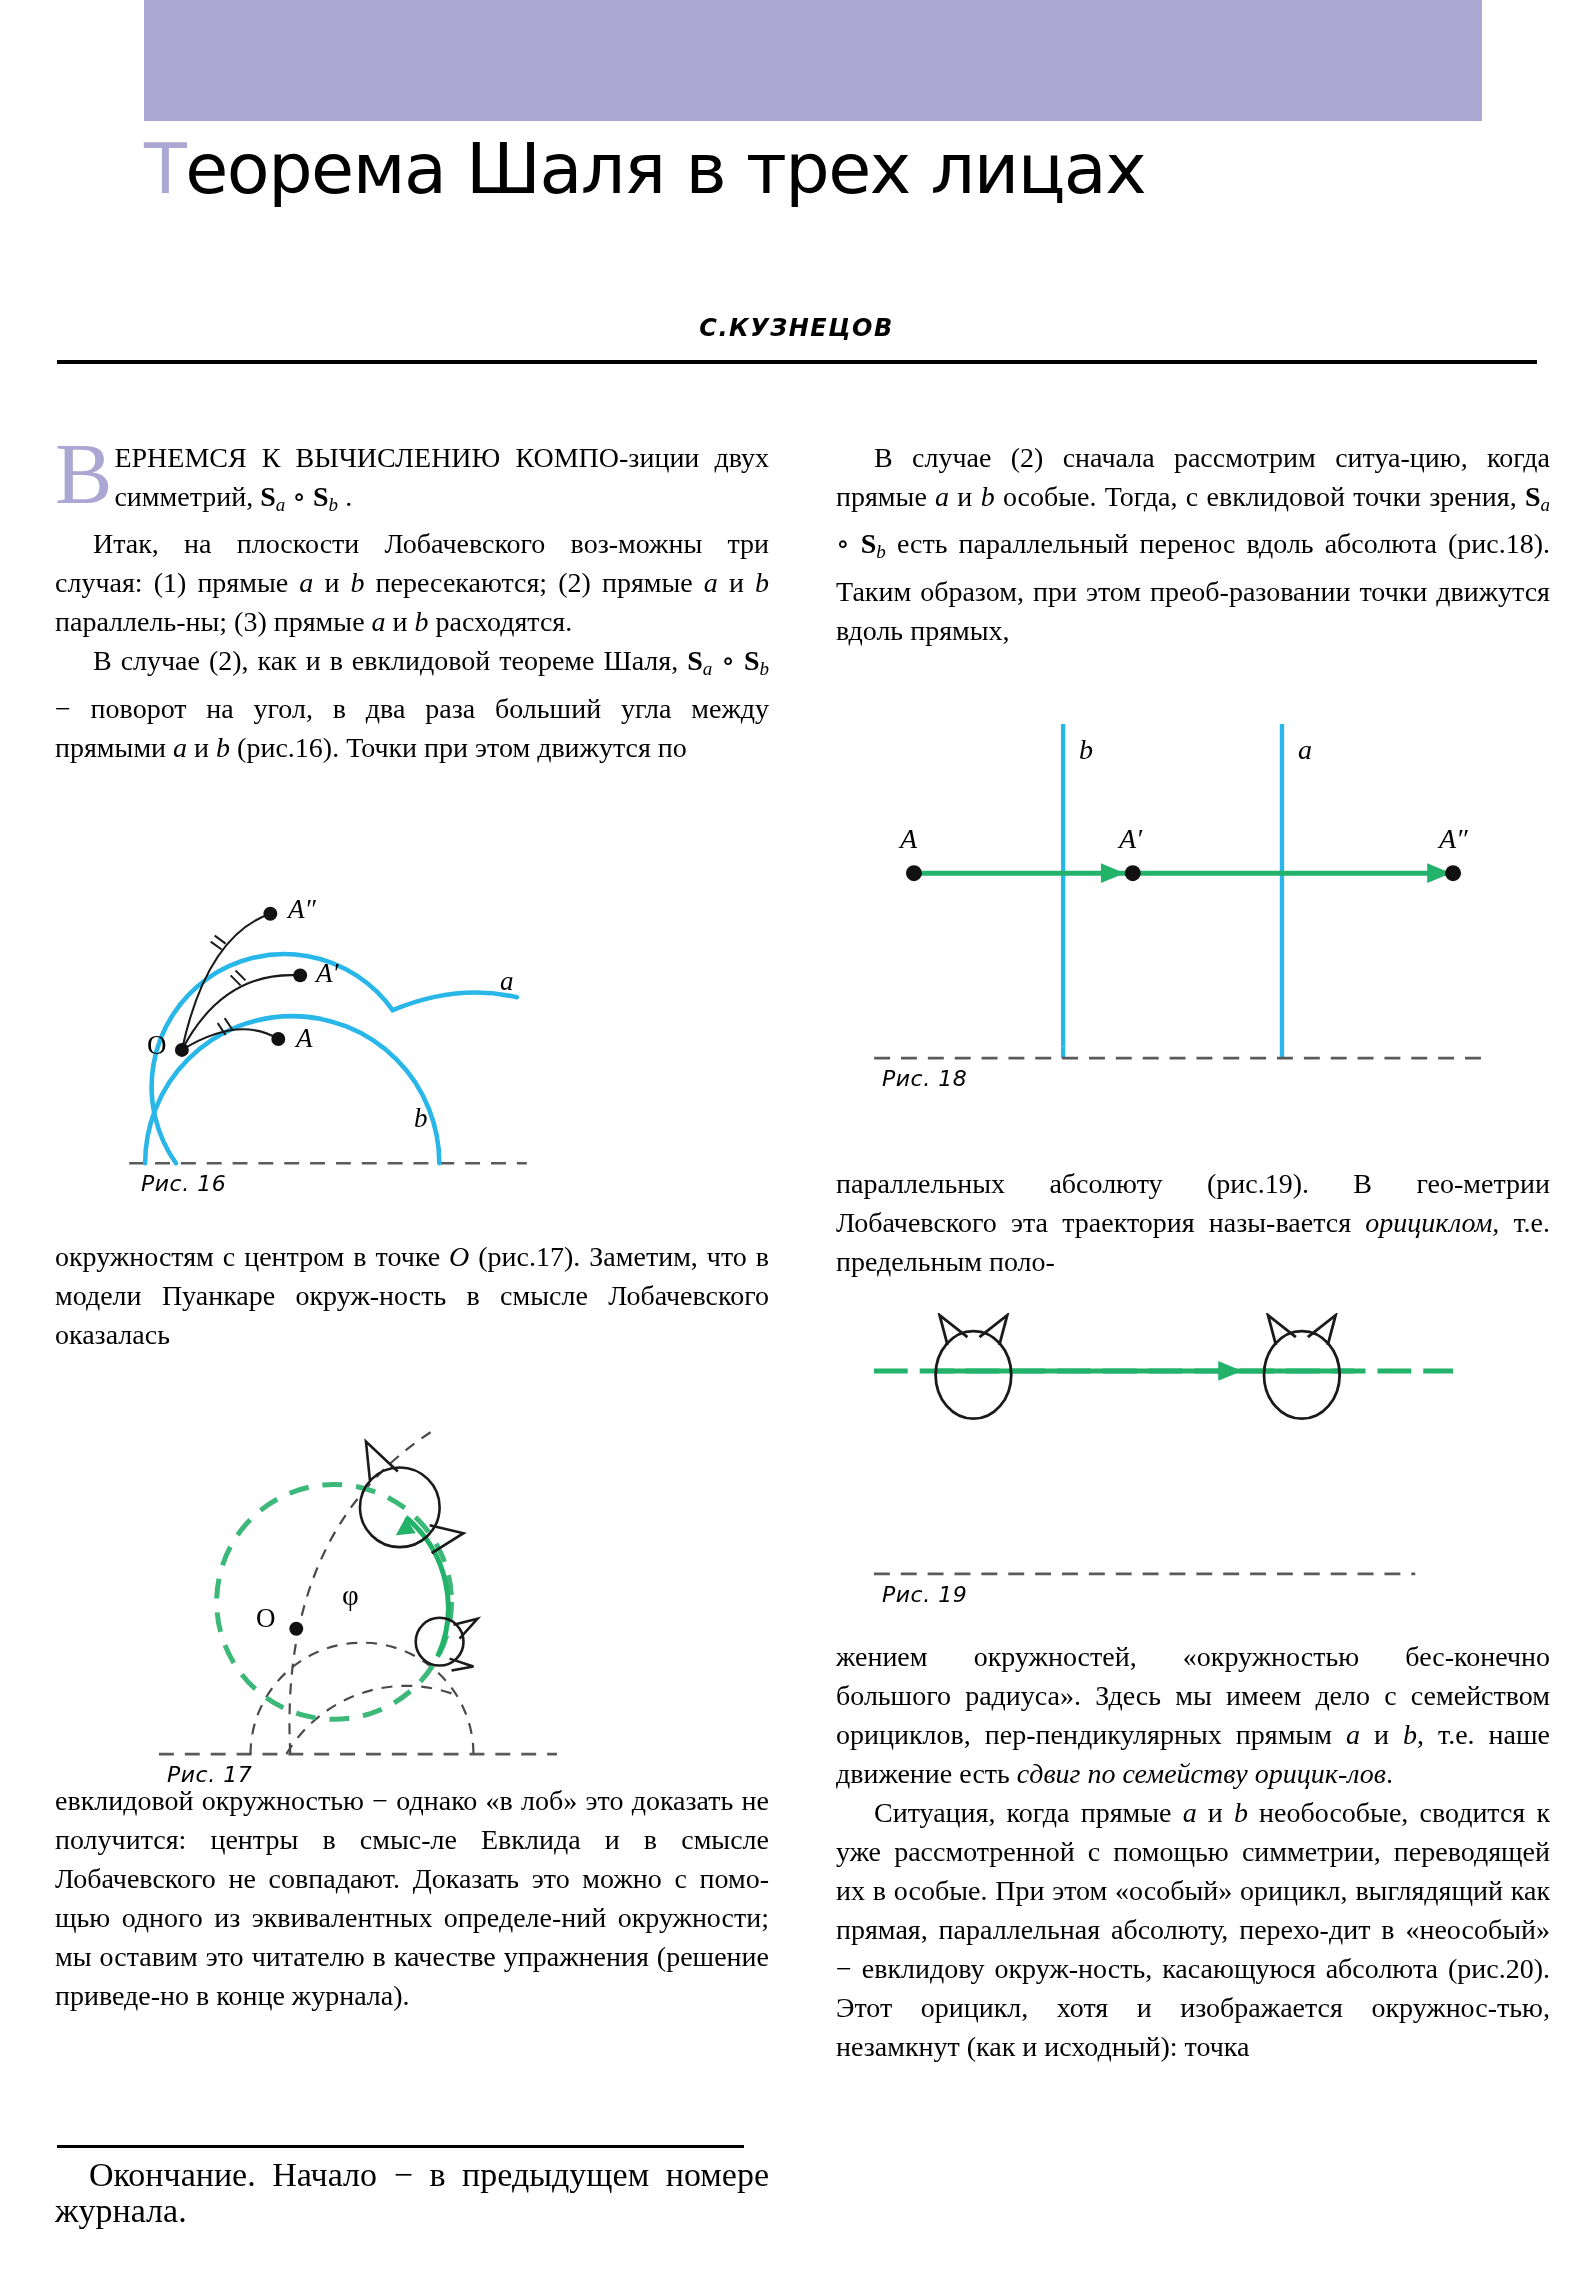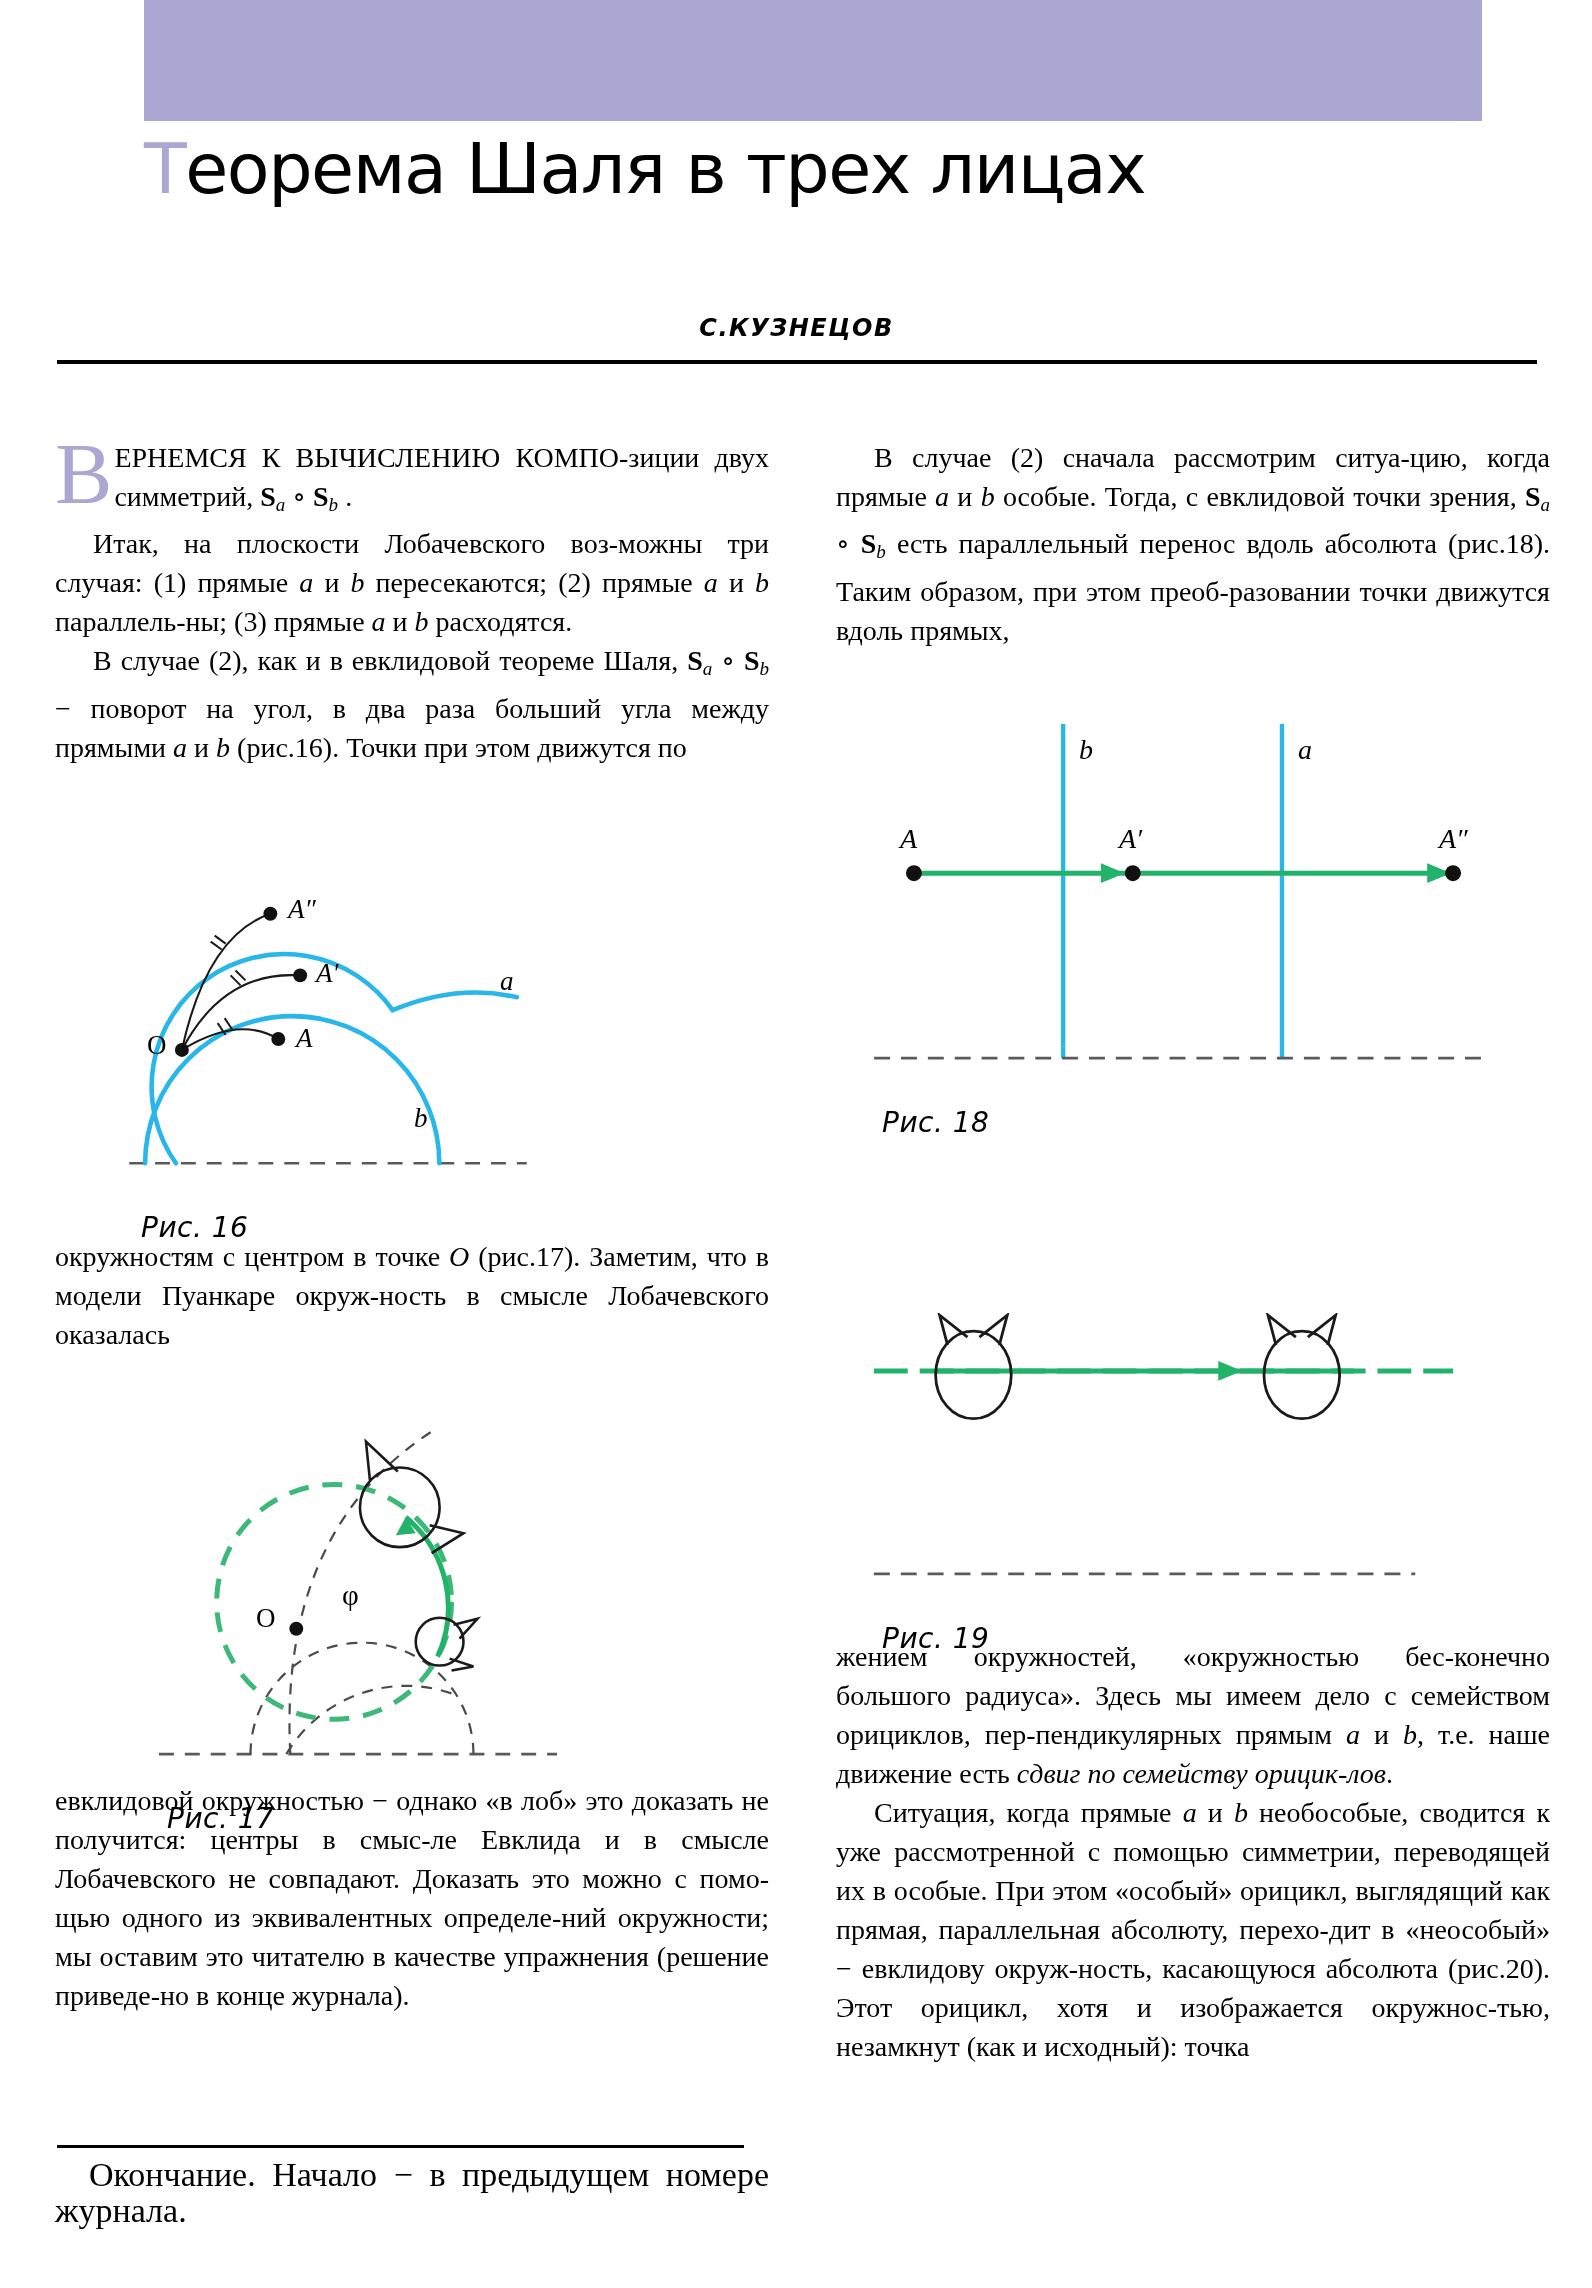--- a/index.html
+++ b/index.html
@@ -56,21 +56,21 @@
     float:left;font-size:86px;line-height:64px;
     color:#aba6d2;padding:2px 2px 0 0;margin-top:2px;
     font-family:"Liberation Serif",serif;
   }
   .smallcaps{font-variant:small-caps;margin-top:42px;}
 
   
   .fig{position:absolute;}
   .figcap{
     font-family:"DejaVu Sans","Liberation Sans",sans-serif;
-    font-style:italic;font-size:28px;letter-spacing:0.5px;margin-top:40px;
+    font-style:italic;font-size:22px;letter-spacing:0.5px;
   }
 
   
   .fn-rule{
     position:absolute;left:57px;top:2145px;width:687px;height:0;
     border-top:3px solid #000;
   }
   .footnote{
     position:absolute;left:55px;top:2157px;width:714px;
     font-size:34px;line-height:36px;text-indent:34px;
@@ -212,20 +212,25 @@
       <line x1="18" y1="344" x2="636" y2="344" stroke="#5a5a5a" stroke-width="2.8" stroke-dasharray="16,11"></line>
     </svg>
     <div style="position:absolute;left:223px;top:18px;font-size:28px;font-style:italic;">b</div>
     <div style="position:absolute;left:442px;top:18px;font-size:28px;font-style:italic;">a</div>
     <div style="position:absolute;left:44px;top:107px;font-size:28px;font-style:italic;">A</div>
     <div style="position:absolute;left:263px;top:107px;font-size:28px;font-style:italic;">A′</div>
     <div style="position:absolute;left:583px;top:107px;font-size:28px;font-style:italic;">A″</div>
     <div class="figcap" style="position:absolute;left:26px;top:350px;">Рис. 18</div>
   </div>
 
+  <div class="col col-right" style="top:1164px;">
+    <p class="tx noind">
+      <span>параллельных абсолюту (рис.19). В гео-метрии Лобачевского эта траектория назы-вается </span><span class="it">орициклом</span><span>, т.е. предельным поло-</span>
+    </p>
+  </div>
 
   <div class="fig" style="left:856px;top:1313px;width:617px;height:289px;">
     <svg width="617" height="289" viewBox="0 0 620 290">
 
       <line x1="18" y1="58" x2="600" y2="58" stroke="#22b26a" stroke-width="5" stroke-dasharray="34,12"></line>
       <line x1="80" y1="58" x2="500" y2="58" stroke="#22b26a" stroke-width="5"></line>
       <polygon points="388,58 364,48 364,68" fill="#22b26a"></polygon>
 
       <g>
         <ellipse cx="118" cy="62" rx="38" ry="44" fill="none" stroke="#1a1a1a" stroke-width="2.8"></ellipse>

